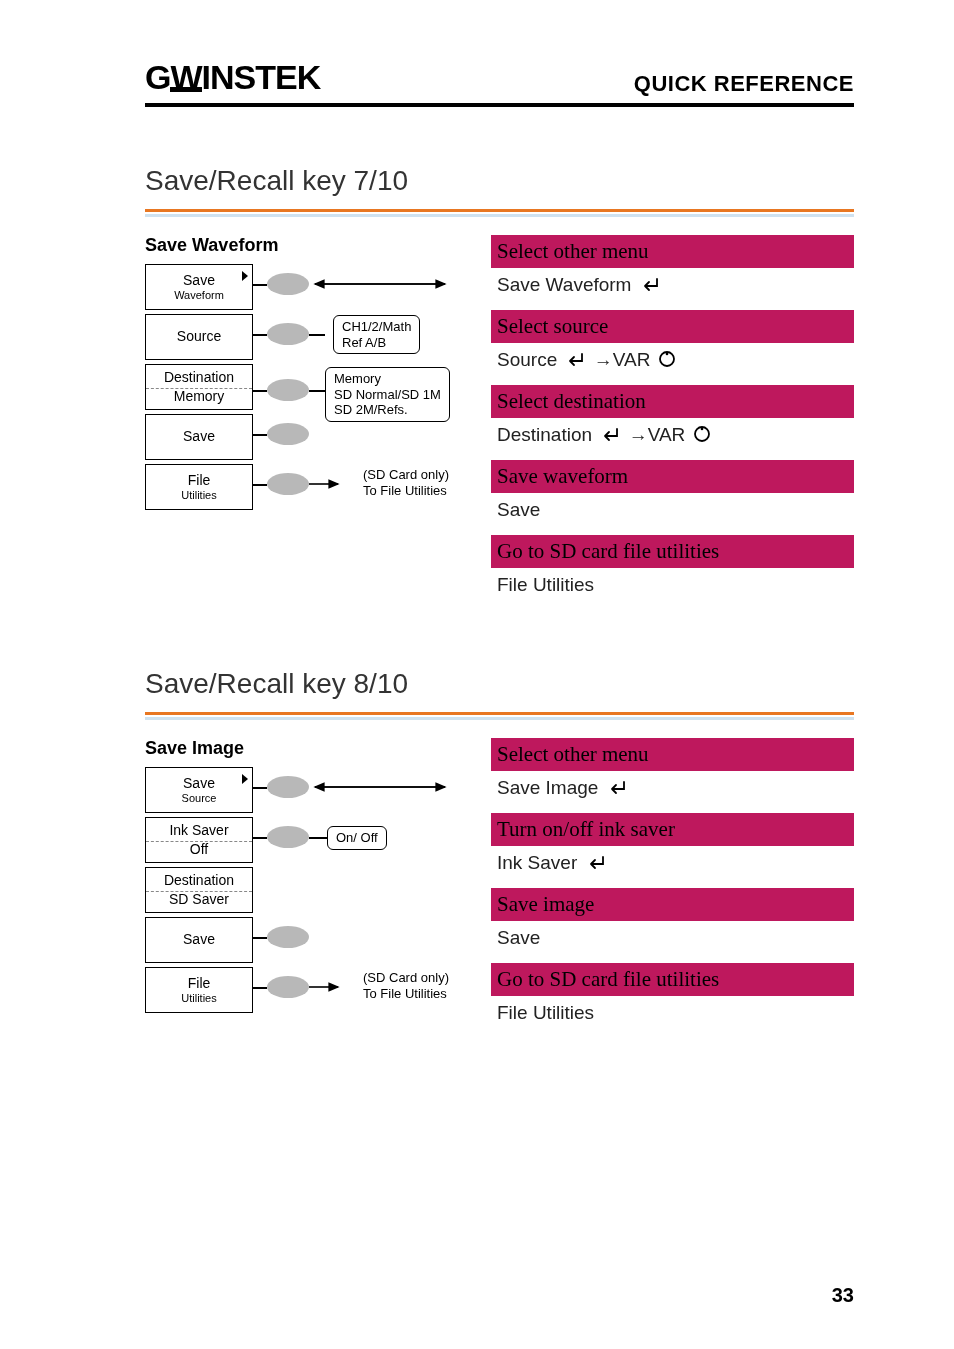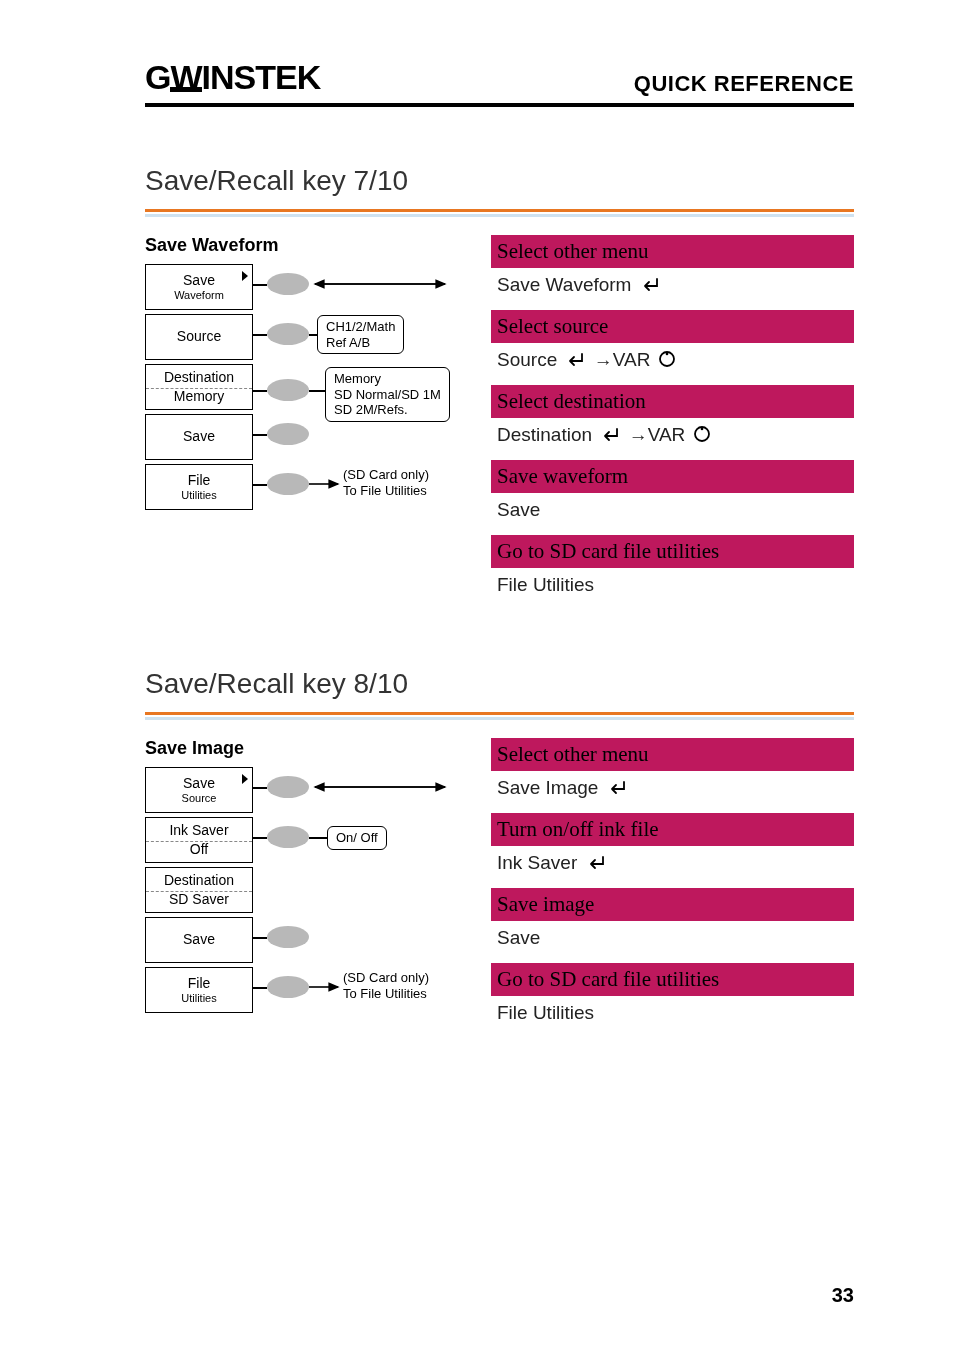--- a/index.html
+++ b/index.html
@@ -14,21 +14,21 @@
   .sec { margin-bottom: 58px; }
   .content { display: flex; gap: 36px; }
   .diagram { width: 310px; flex: 0 0 310px; position: relative; font-family: Arial, Helvetica, sans-serif; }
   .dia-title { font-weight: 700; font-size: 18px; margin-bottom: 8px; }
   .menu-col { width: 108px; }
   .menu-btn { border: 1.5px solid #000; height: 46px; display: flex; flex-direction: column; align-items: center; justify-content: center; font-size: 14px; line-height: 1.1; position: relative; background: #fff; margin-bottom: 4px; }
   .menu-btn .sub { font-size: 11px; }
   .menu-btn.dashed-split .top { border-bottom: 1.5px dashed #888; width: 100%; text-align: center; padding-bottom: 2px; }
   .menu-btn .tri { position: absolute; right: 4px; top: 6px; width: 0; height: 0; border-top: 5px solid transparent; border-bottom: 5px solid transparent; border-left: 6px solid #000; }
   .side-box { position: absolute; border: 1.5px solid #000; border-radius: 6px; padding: 3px 8px; font-size: 13px; line-height: 1.2; background: #fff; }
-  .side-text { position: absolute; font-size: 13px; line-height: 1.25; }
+  .side-text { position: absolute; font-size: 13px; line-height: 1.25; margin-left: 20px; }
   .connector { position: absolute; background: #000; }
   .oval { width: 42px; height: 22px; background: #b8b8b8; border-radius: 50%; position: absolute; }
   svg.arrows { position: absolute; top: 0; left: 0; pointer-events: none; }
   .steps { flex: 1; font-family: Georgia, serif; font-size: 21px; }
   .step-head { background: #be185d; padding: 4px 6px; font-family: Georgia, serif; font-size: 21px; }
   .step-sub { font-family: 'Trebuchet MS', Arial, sans-serif; font-size: 19px; color: #222; padding: 6px 6px 14px 6px; }
   .inline-icon { display: inline-block; vertical-align: -2px; margin: 0 2px; }
   .page-num { position: absolute; bottom: 42px; right: 100px; font-family: 'Trebuchet MS', Arial, sans-serif; font-weight: 700; font-size: 20px; }
 </style>
 </head>
@@ -76,21 +76,21 @@
         <div class="oval" style="left:122px; top:238px;"></div>
 
         <div class="connector" style="left:108px; top:49px; width:14px; height:1.5px;"></div>
         <div class="connector" style="left:108px; top:99px; width:14px; height:1.5px;"></div>
         <div class="connector" style="left:108px; top:155px; width:14px; height:1.5px;"></div>
         <div class="connector" style="left:108px; top:199px; width:14px; height:1.5px;"></div>
         <div class="connector" style="left:108px; top:249px; width:14px; height:1.5px;"></div>
         <div class="connector" style="left:164px; top:99px; width:16px; height:1.5px;"></div>
         <div class="connector" style="left:164px; top:155px; width:16px; height:1.5px;"></div>
 
-        <div class="side-box" style="left:172px; top:80px;">
+        <div class="side-box" style="left:188px; top:80px;">
           <div>CH1/2/Math</div>
           <div>Ref A/B</div>
         </div>
         <div class="side-box" style="left:180px; top:132px;">
           <div>Memory</div>
           <div>SD Normal/SD 1M</div>
           <div>SD 2M/Refs.</div>
         </div>
         <div class="side-text" style="left:198px; top:232px; text-align:left;">
           <div>(SD Card only)</div>
@@ -209,21 +209,21 @@
       </div>
 
       <div class="steps">
         <div class="step-head">Select other menu</div>
         <div class="step-sub">
           <span>Save Image</span>
           <svg class="inline-icon" width="22" height="16">
               <path d="M18 2 V9 H6 M6 9 L10 5 M6 9 L10 13" stroke="#000" stroke-width="1.8" fill="none" stroke-linecap="round"></path>
             </svg>
         </div>
-        <div class="step-head">Turn on/off ink file</div>
+        <div class="step-head">Turn on/off ink saver</div>
         <div class="step-sub">
           <span>Ink Saver</span>
           <svg class="inline-icon" width="22" height="16">
               <path d="M18 2 V9 H6 M6 9 L10 5 M6 9 L10 13" stroke="#000" stroke-width="1.8" fill="none" stroke-linecap="round"></path>
             </svg>
         </div>
         <div class="step-head">Save image</div>
         <div class="step-sub">Save</div>
         <div class="step-head">Go to SD card file utilities</div>
         <div class="step-sub">File Utilities</div>

